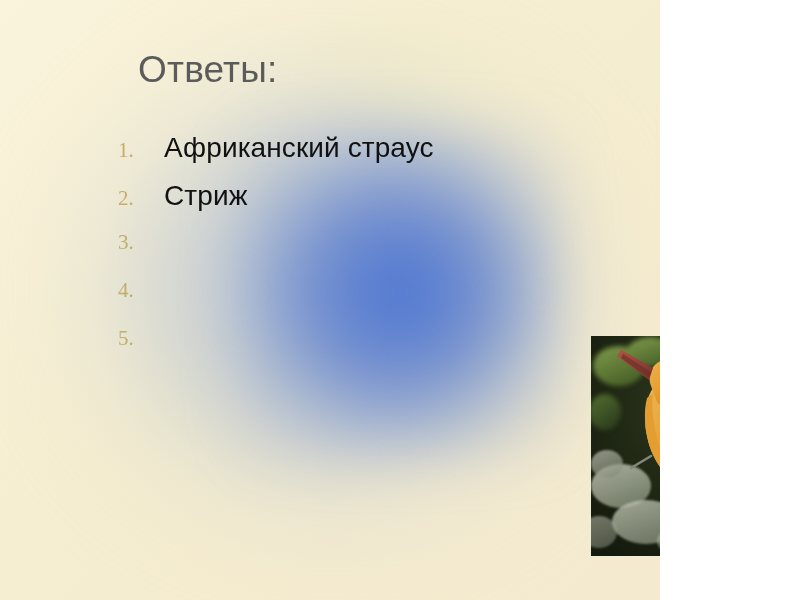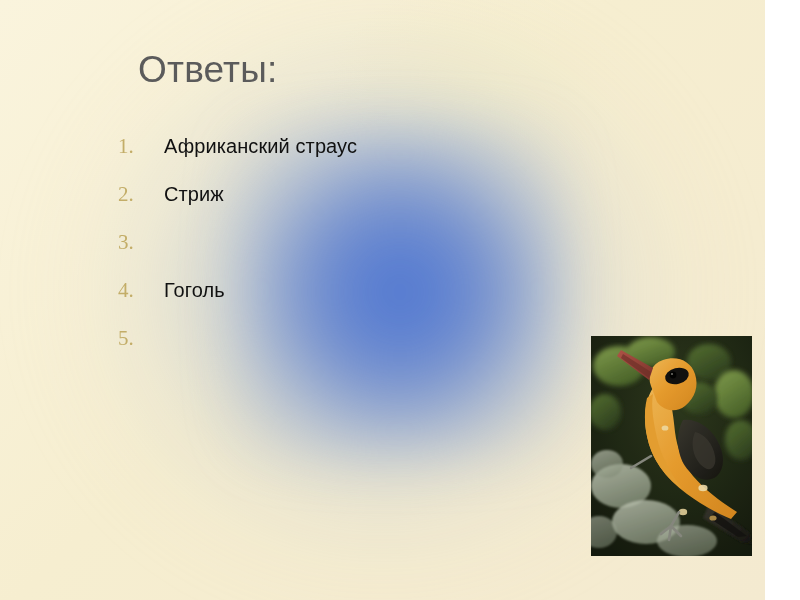--- a/index.html
+++ b/index.html
@@ -4,21 +4,21 @@
 <title>Slide</title>
 <style>
   html, body {
     margin: 0;
     padding: 0;
     background: #ffffff;
   }
 
   #slide {
     position: relative;
-    width: 765px;
+    width: 660px;
     height: 600px;
     overflow: hidden;
     font-family: "Liberation Sans", "DejaVu Sans", sans-serif;
     
     background-color: #f7efd3;
   }
 
   
   .bg-base {
     position: absolute;
@@ -96,21 +96,21 @@
     width: 46px;
     flex: 0 0 46px;
     color: #c3ad68;
     font-size: 21px;
     font-family: "Liberation Serif", "DejaVu Serif", serif;
     font-weight: 400;
   }
 
   .answer-text {
     color: #111111;
-    font-size: 20px;
+    font-size: 28px;
     line-height: 1;
     font-weight: 400;
     letter-spacing: 0.1px;
     white-space: nowrap;
   }
 
   
   .photo {
     position: absolute;
     left: 591px;
@@ -140,21 +140,20 @@
     </li>
     <li class="answer-item">
       <span class="answer-num">2.</span>
       <span class="answer-text">Стриж</span>
     </li>
     <li class="answer-item">
       <span class="answer-num">3.</span>
     </li>
     <li class="answer-item">
       <span class="answer-num">4.</span>
-      <span class="answer-text">Гоголь</span>
     </li>
     <li class="answer-item">
       <span class="answer-num">5.</span>
     </li>
   </ul>
 
   <div class="photo">
     <svg width="161" height="220" viewBox="0 0 161 220" xmlns="http://www.w3.org/2000/svg">
       <defs>
         <radialGradient id="gDark" cx="55%" cy="30%" r="80%">

